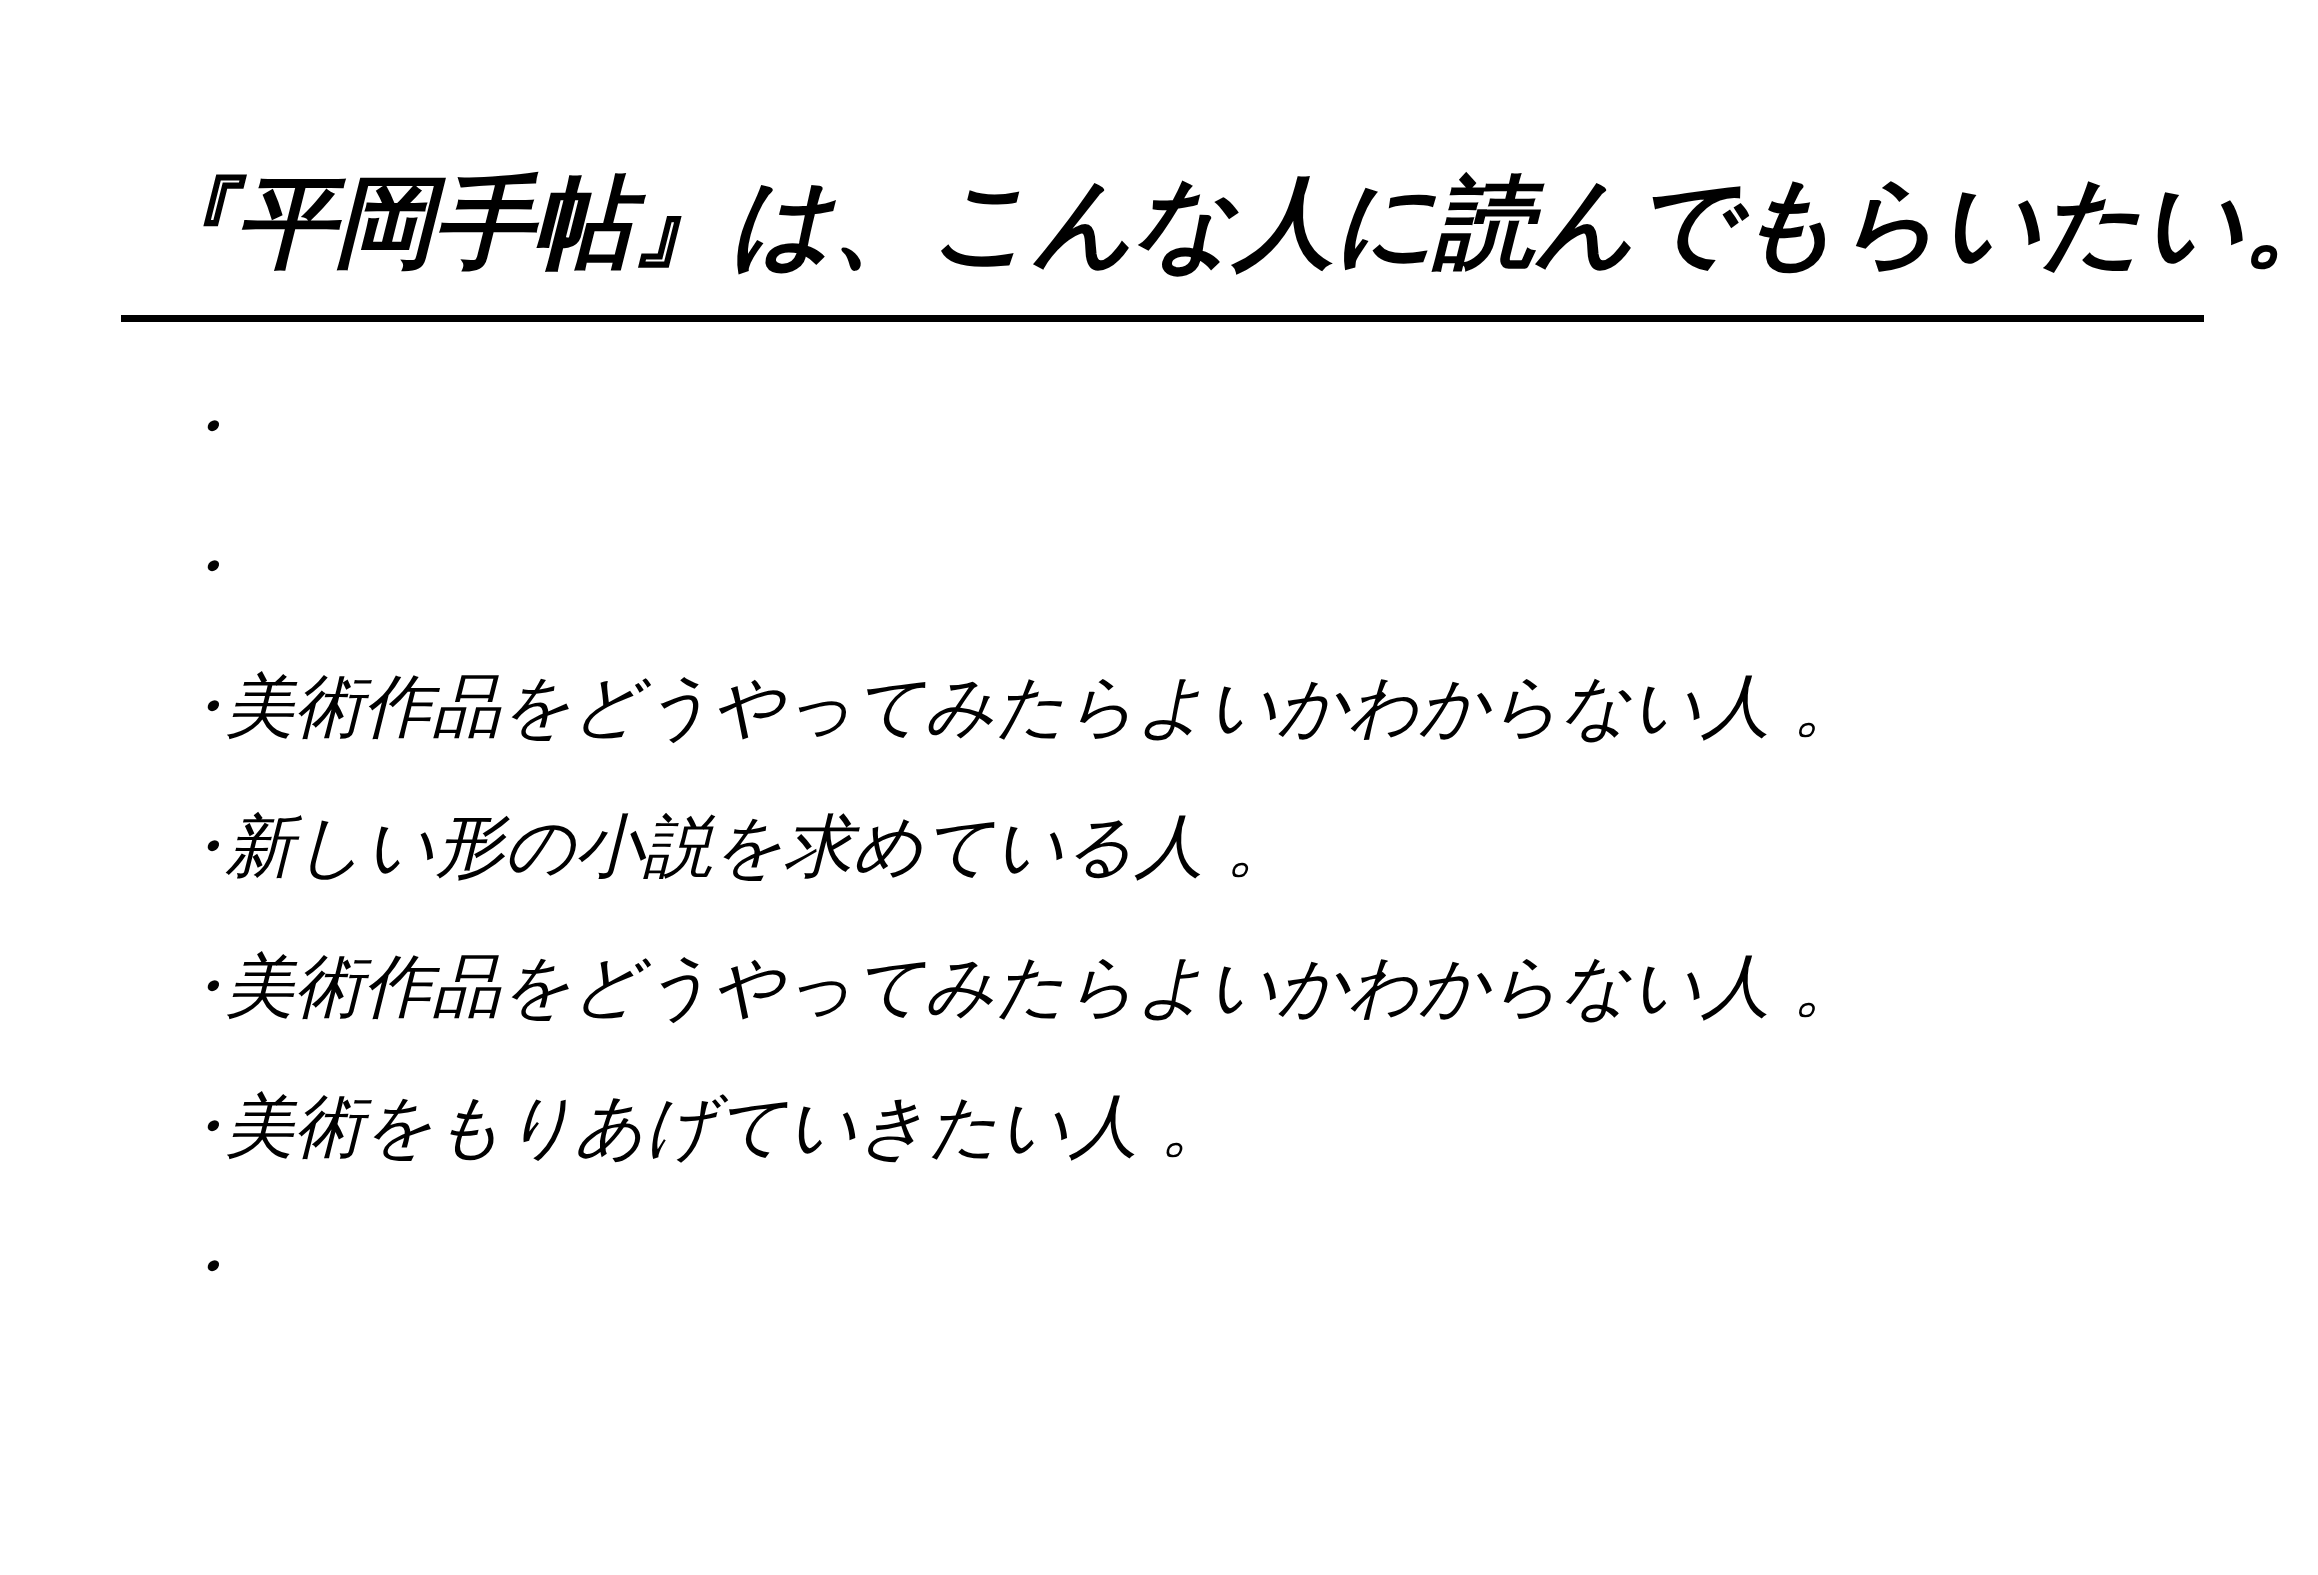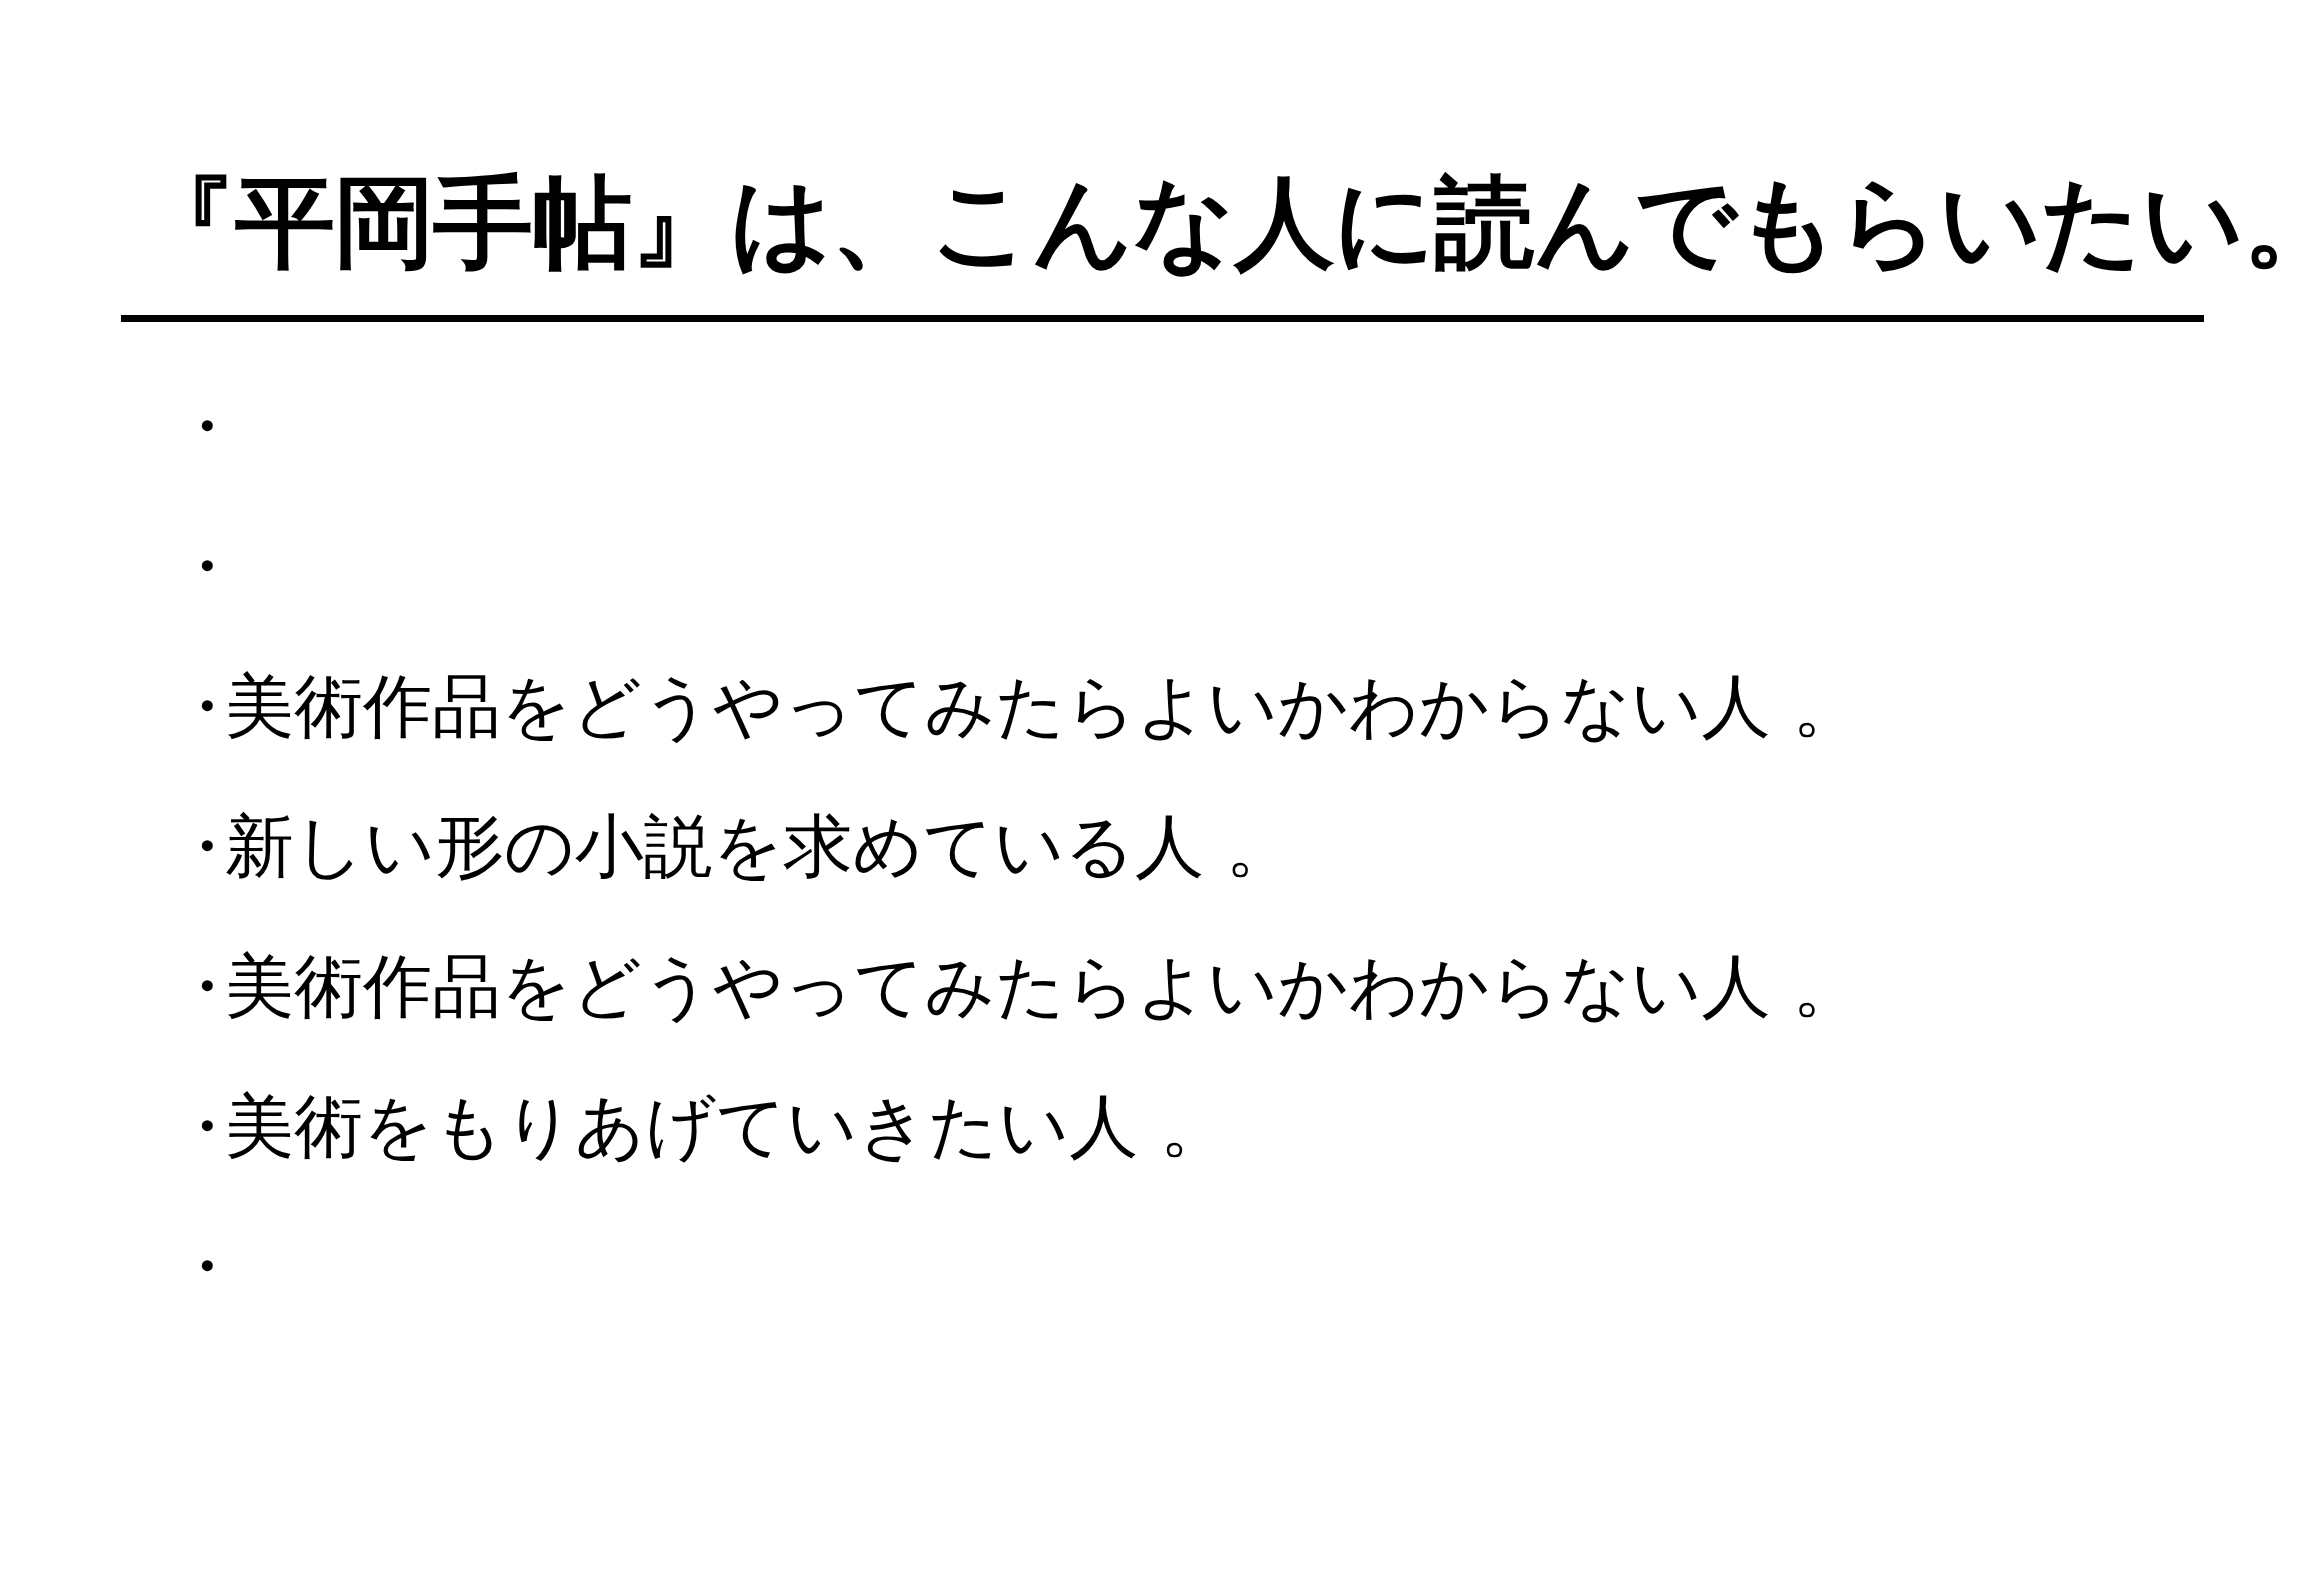--- a/index.html
+++ b/index.html
@@ -14,20 +14,21 @@
     color: #000000;
     overflow: hidden;
   }
   .slide {
     position: relative;
     width: 2319px;
     height: 1576px;
     box-sizing: border-box;
     padding: 0;
     background: #ffffff;
+    font-style: italic;
   }
   .slide-title {
     position: absolute;
     left: 136px;
     top: 98px;
     width: 2083px;
     font-size: 100px;
     font-weight: 700;
     line-height: 1.15;
     letter-spacing: -0.01em;

